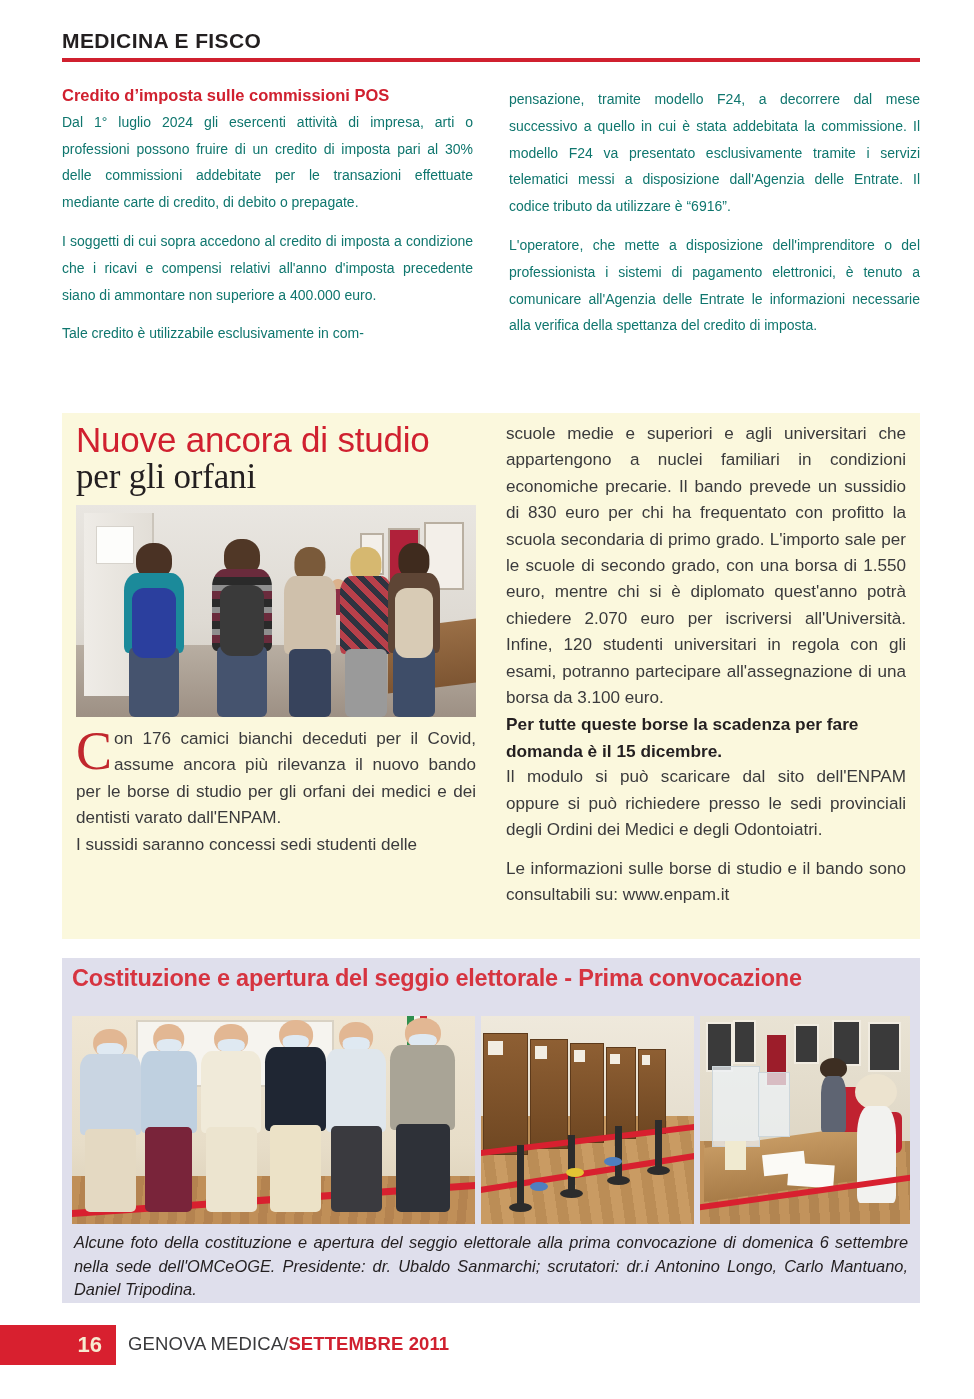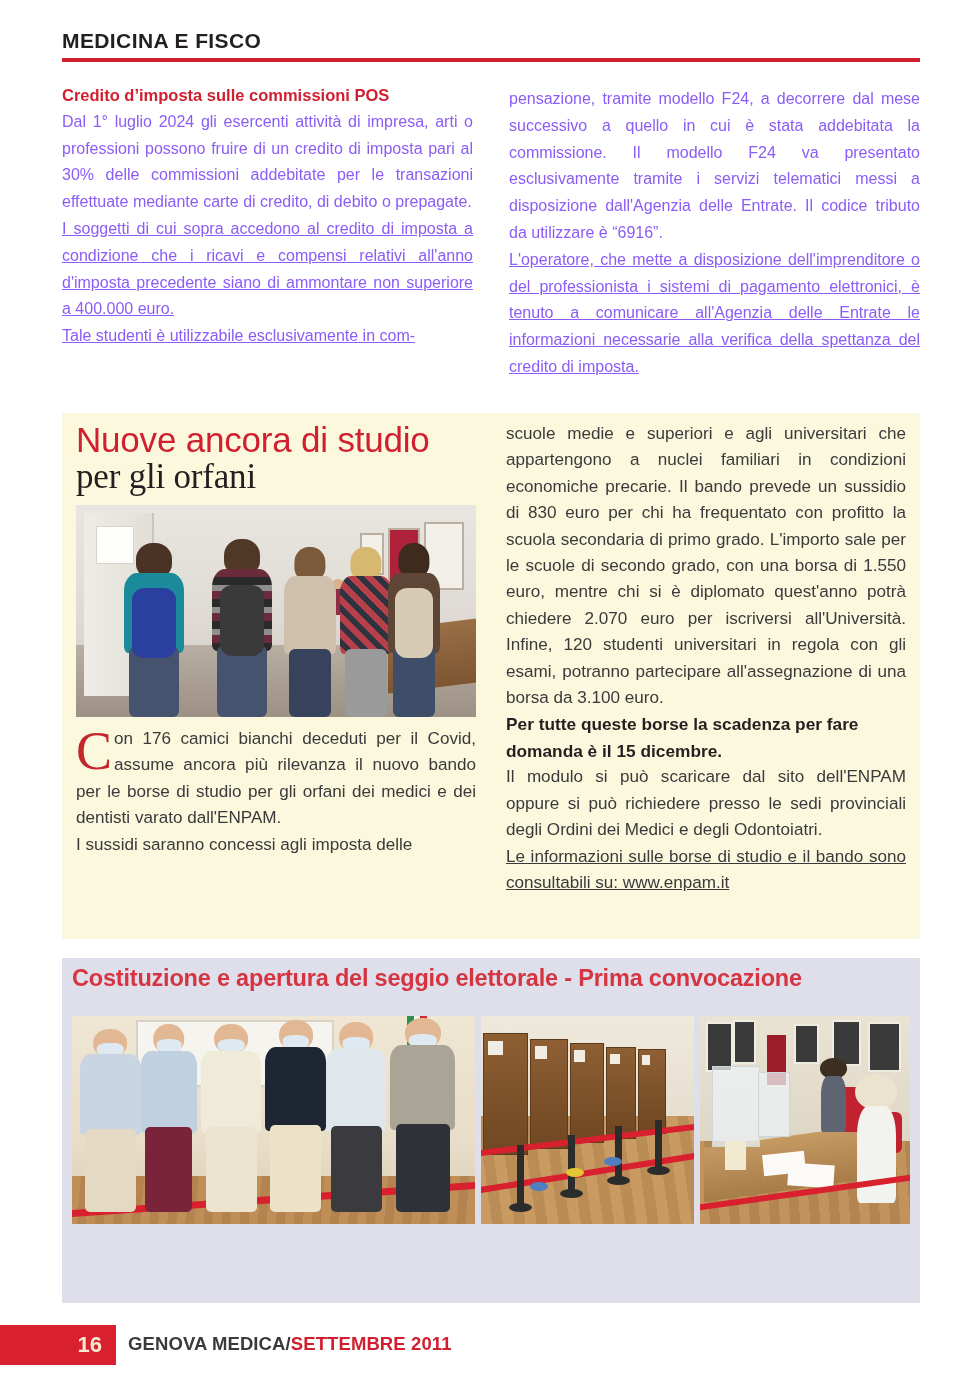--- a/index.html
+++ b/index.html
@@ -53,28 +53,28 @@
 
   .kicker {
     font-size: 16.5px;
     font-weight: bold;
     color: #d0202f;
     margin: 0 0 3px 0;
     line-height: 1.2;
   }
   p.body {
     margin: 0;
-    font-size: 16px;
+    font-size: 14px;
     line-height: 26.8px;
     text-align: justify;
     text-justify: inter-word;
-    color: #8b5cf6;
+    color: #0f766e;
     hyphens: none;
   }
-  p.body + p.body { margin-top: 0; text-decoration: underline; }
+  p.body + p.body { margin-top: 12px; }
 
   
   .cream-box {
     position: absolute;
     left: 62px;
     top: 413px;
     width: 858px;
     height: 526px;
     background: #fbf8dd;
     box-sizing: border-box;
@@ -196,21 +196,21 @@
     line-height: 24px;
   }
   .footer-text {
     position: absolute;
     left: 128px;
     top: 1332px;
     font-size: 18.5px;
     line-height: 24px;
     letter-spacing: 0.1px;
   }
-  .footer-text .fa { color: #3a3a3c; font-weight: bold; }
+  .footer-text .fa { color: #3a3a3c; font-weight: normal; }
   .footer-text .fb { color: #d0202f; font-weight: bold; }
 
   .clear { clear: both; }
 
   
   .corr-wall { position:absolute; inset:0; background:linear-gradient(180deg,#e9e6e1 0%,#dedad3 55%,#cdc7bd 100%); }
   .corr-floor { position:absolute; left:0; right:0; bottom:0; height:34%;
     background:linear-gradient(180deg,#b8aea2 0%,#9d9084 100%); }
   .corr-door { position:absolute; left:2%; top:4%; width:17%; height:86%;
     background:linear-gradient(90deg,#efece7,#e2ded7); border-right:2px solid #cbc5bb; }
@@ -270,21 +270,21 @@
   <div class="page-header-title">MEDICINA E FISCO</div>
   <div class="header-rule"></div>
 </div>
 
 <div class="top-article">
 
   <div class="col left">
     <p class="kicker">Credito d’imposta sulle commissioni POS</p>
     <p class="body">Dal 1° luglio 2024 gli esercenti attività di impresa, arti o professioni possono fruire di un credito di imposta pari al 30% delle commissioni addebitate per le transazioni effettuate mediante carte di credito, di debito o prepagate.</p>
     <p class="body">I soggetti di cui sopra accedono al credito di imposta a condizione che i ricavi e compensi relativi all'anno d'imposta precedente siano di ammontare non superiore a 400.000 euro.</p>
-    <p class="body">Tale studenti è utilizzabile esclusivamente in com-</p>
+    <p class="body">Tale credito è utilizzabile esclusivamente in com-</p>
   </div>
 
   <div class="col right">
     <p class="body">pensazione, tramite modello F24, a decorrere dal mese successivo a quello in cui è stata addebitata la commissione. Il modello F24 va presentato esclusivamente tramite i servizi telematici messi a disposizione dall'Agenzia delle Entrate. Il codice tributo da utilizzare è “6916”.</p>
     <p class="body">L'operatore, che mette a disposizione dell'imprenditore o del professionista i sistemi di pagamento elettronici, è tenuto a comunicare all'Agenzia delle Entrate le informazioni necessarie alla verifica della spettanza del credito di imposta.</p>
   </div>
 
   <div class="clear"></div>
 </div>
 
@@ -343,21 +343,21 @@
           <div class="torso" style="background:#5e4535;"></div>
           <div class="legs" style="background:#3e4d68;"></div>
           <div class="pack" style="background:#d8cbb5;"></div>
         </div>
       </div>
 
       <div class="after-photo dropcap-para">
         <span class="dropcap">C</span>
         <p class="body">on 176 camici bianchi deceduti per il Covid, assume ancora più rilevanza il nuovo bando per le borse di studio per gli orfani dei medici e dei dentisti varato dall'ENPAM.</p>
       </div>
-      <p class="body">I sussidi saranno concessi agli imposta delle</p>
+      <p class="body">I sussidi saranno concessi sedi studenti delle</p>
     </div>
 
     <div class="cream-col right">
       <p class="body">scuole medie e superiori e agli universitari che appartengono a nuclei familiari in condizioni economiche precarie. Il bando prevede un sussidio di 830 euro per chi ha frequentato con profitto la scuola secondaria di primo grado. L'importo sale per le scuole di secondo grado, con una borsa di 1.550 euro, mentre chi si è diplomato quest'anno potrà chiedere 2.070 euro per iscriversi all'Università. Infine, 120 studenti universitari in regola con gli esami, potranno partecipare all'assegnazione di una borsa da 3.100 euro.</p>
       <p class="bold-note">Per tutte queste borse la scadenza per fare domanda è il 15 dicembre.</p>
       <p class="body">Il modulo si può scaricare dal sito dell'ENPAM oppure si può richiedere presso le sedi provinciali degli Ordini dei Medici e degli Odontoiatri.</p>
       <p class="body">Le informazioni sulle borse di studio e il bando sono consultabili su: www.enpam.it</p>
     </div>
 
     <div class="clear"></div>
@@ -465,20 +465,21 @@
       </div>
       <div class="dsk-person" style="right:30%; top:20%; width:13%; height:36%;">
         <div class="h" style="background:#3d2e22;"></div>
           <div class="b" style="background:#5e6472;"></div>
       </div>
       <div class="dsk-rope" style="left:-4%; width:112%; bottom:14%; transform:rotate(-8deg);"></div>
     </div>
 
   </div>
 
+  <p class="lav-caption">Alcune foto della costituzione e apertura del seggio elettorale alla prima convocazione di domenica 6 settembre nella sede dell'OMCeOGE. Presidente: dr. Ubaldo Sanmarchi; scrutatori: dr.i Antonino Longo, Carlo Mantuano, Daniel Tripodina.</p>
 </div>
 
 <div class="footer-block">
   <span class="footer-num">16</span>
 </div>
 <div class="footer-text">
   <span class="fa">GENOVA MEDICA/</span><span class="fb">SETTEMBRE 2011</span>
 </div>
 
 </body></html>

